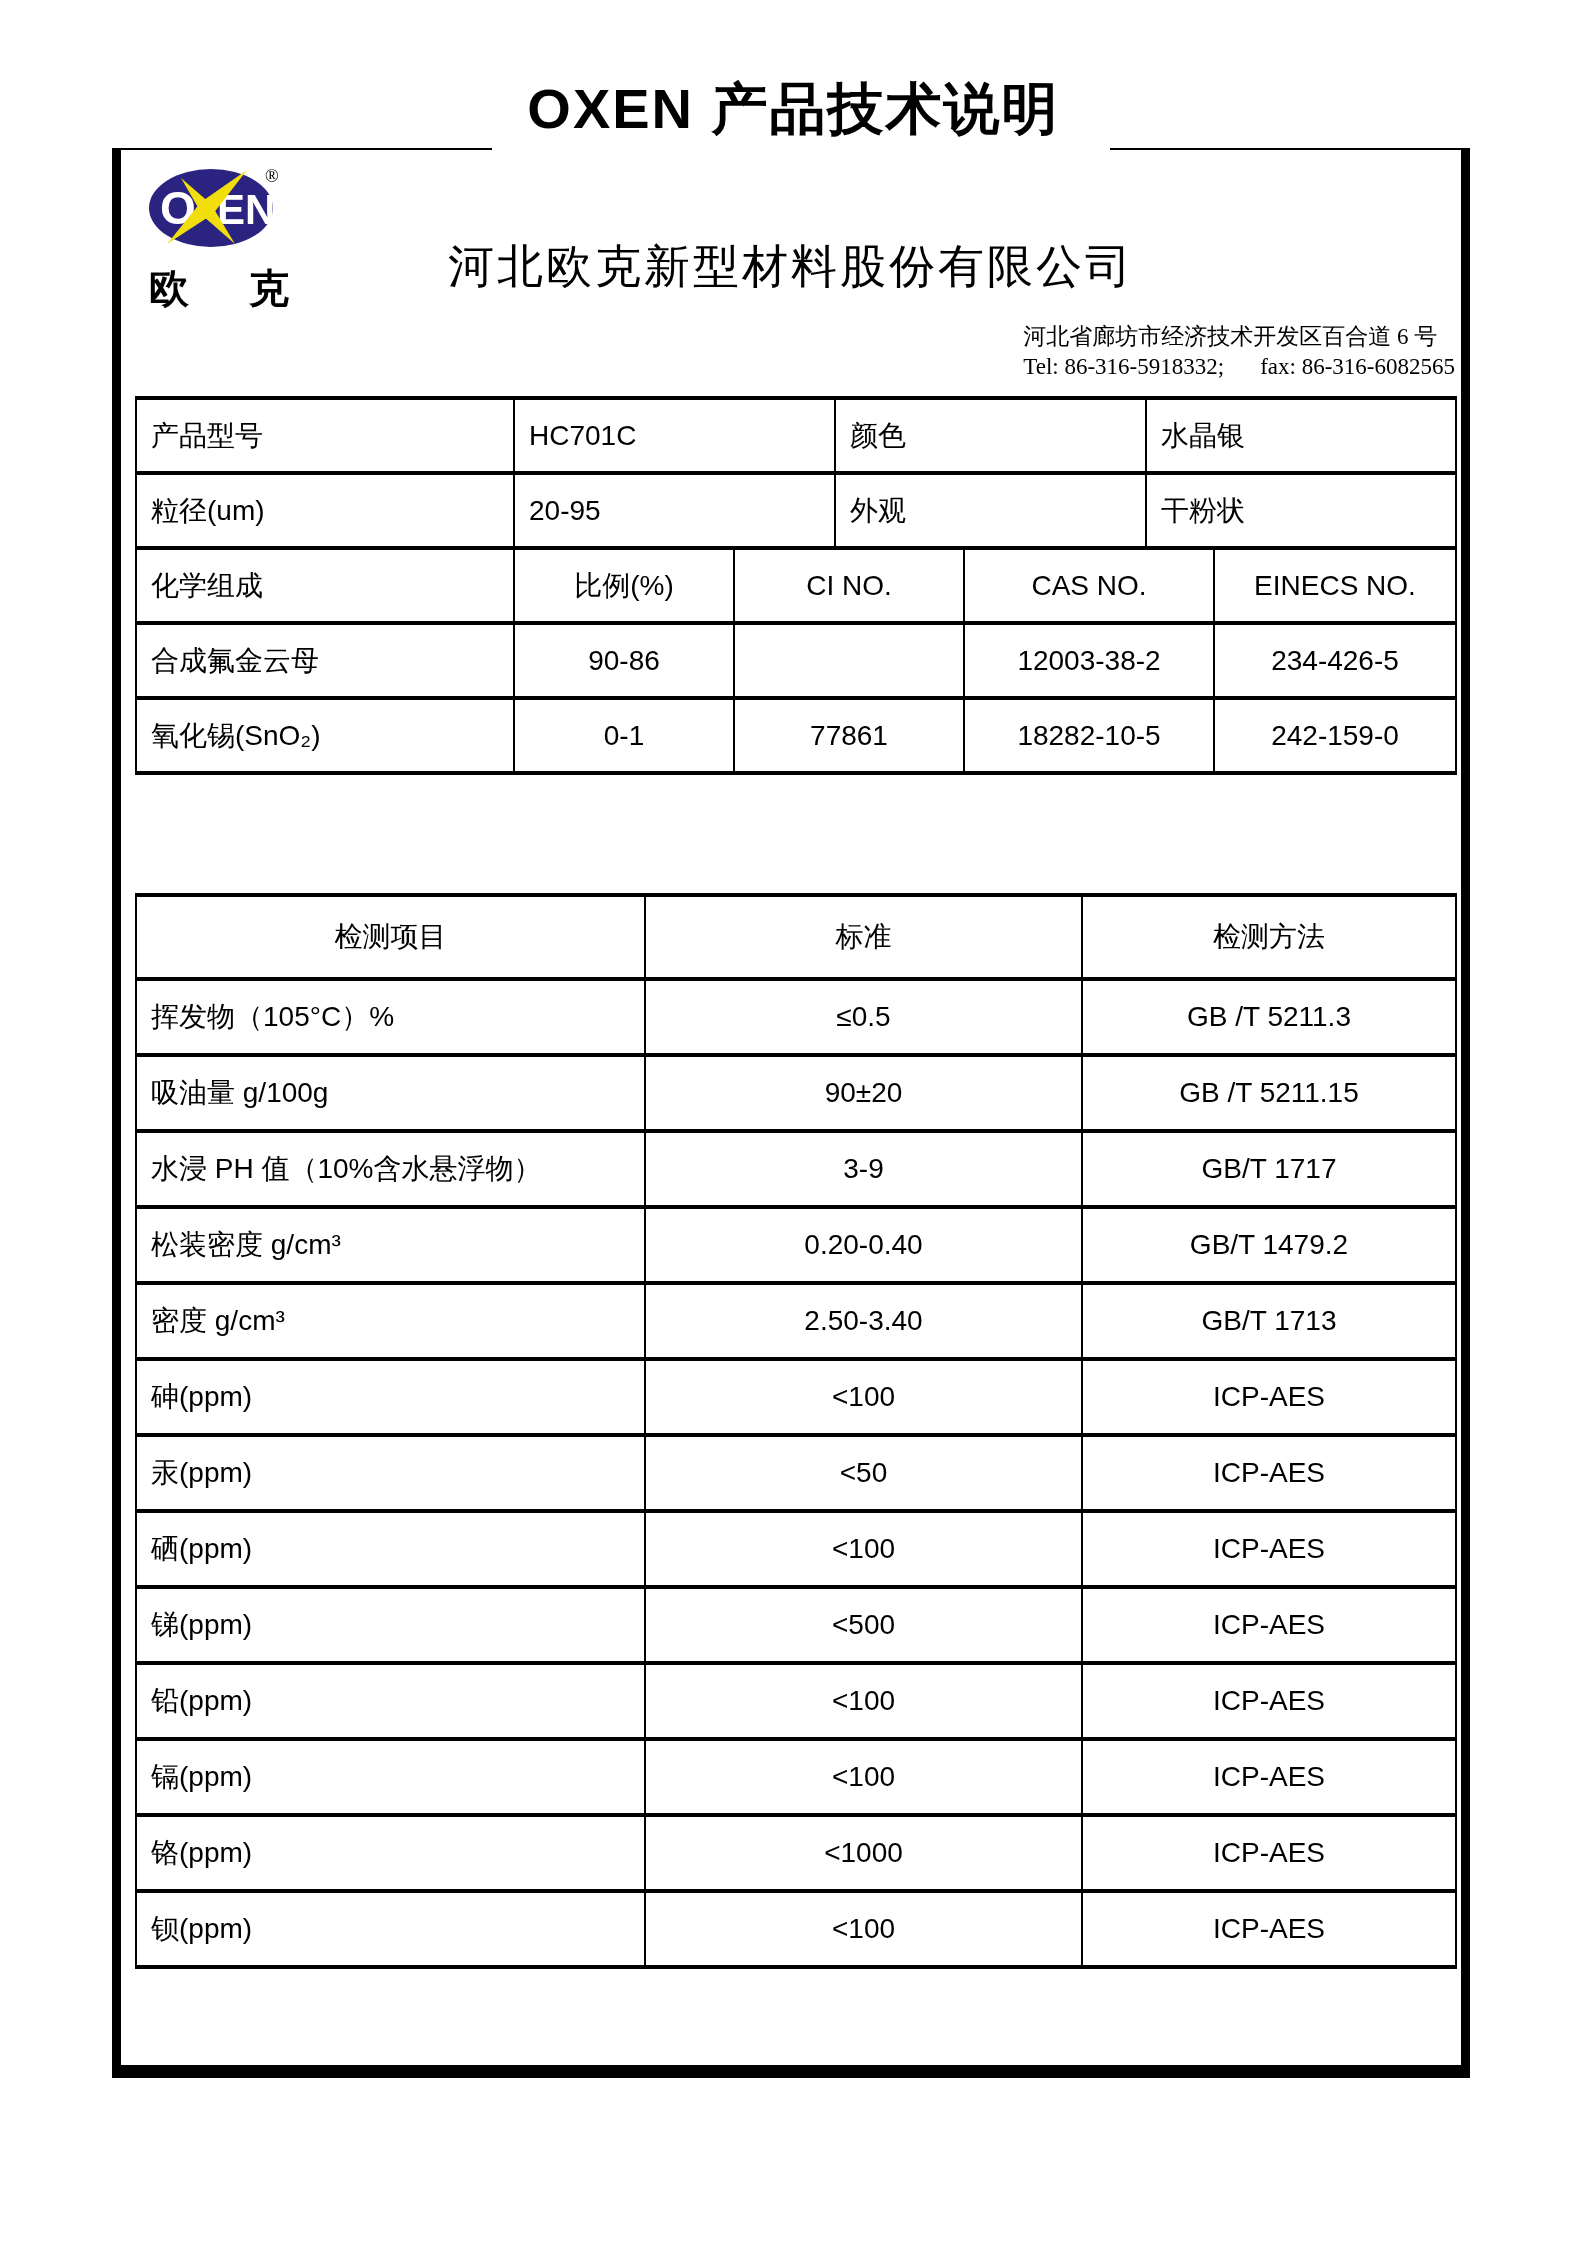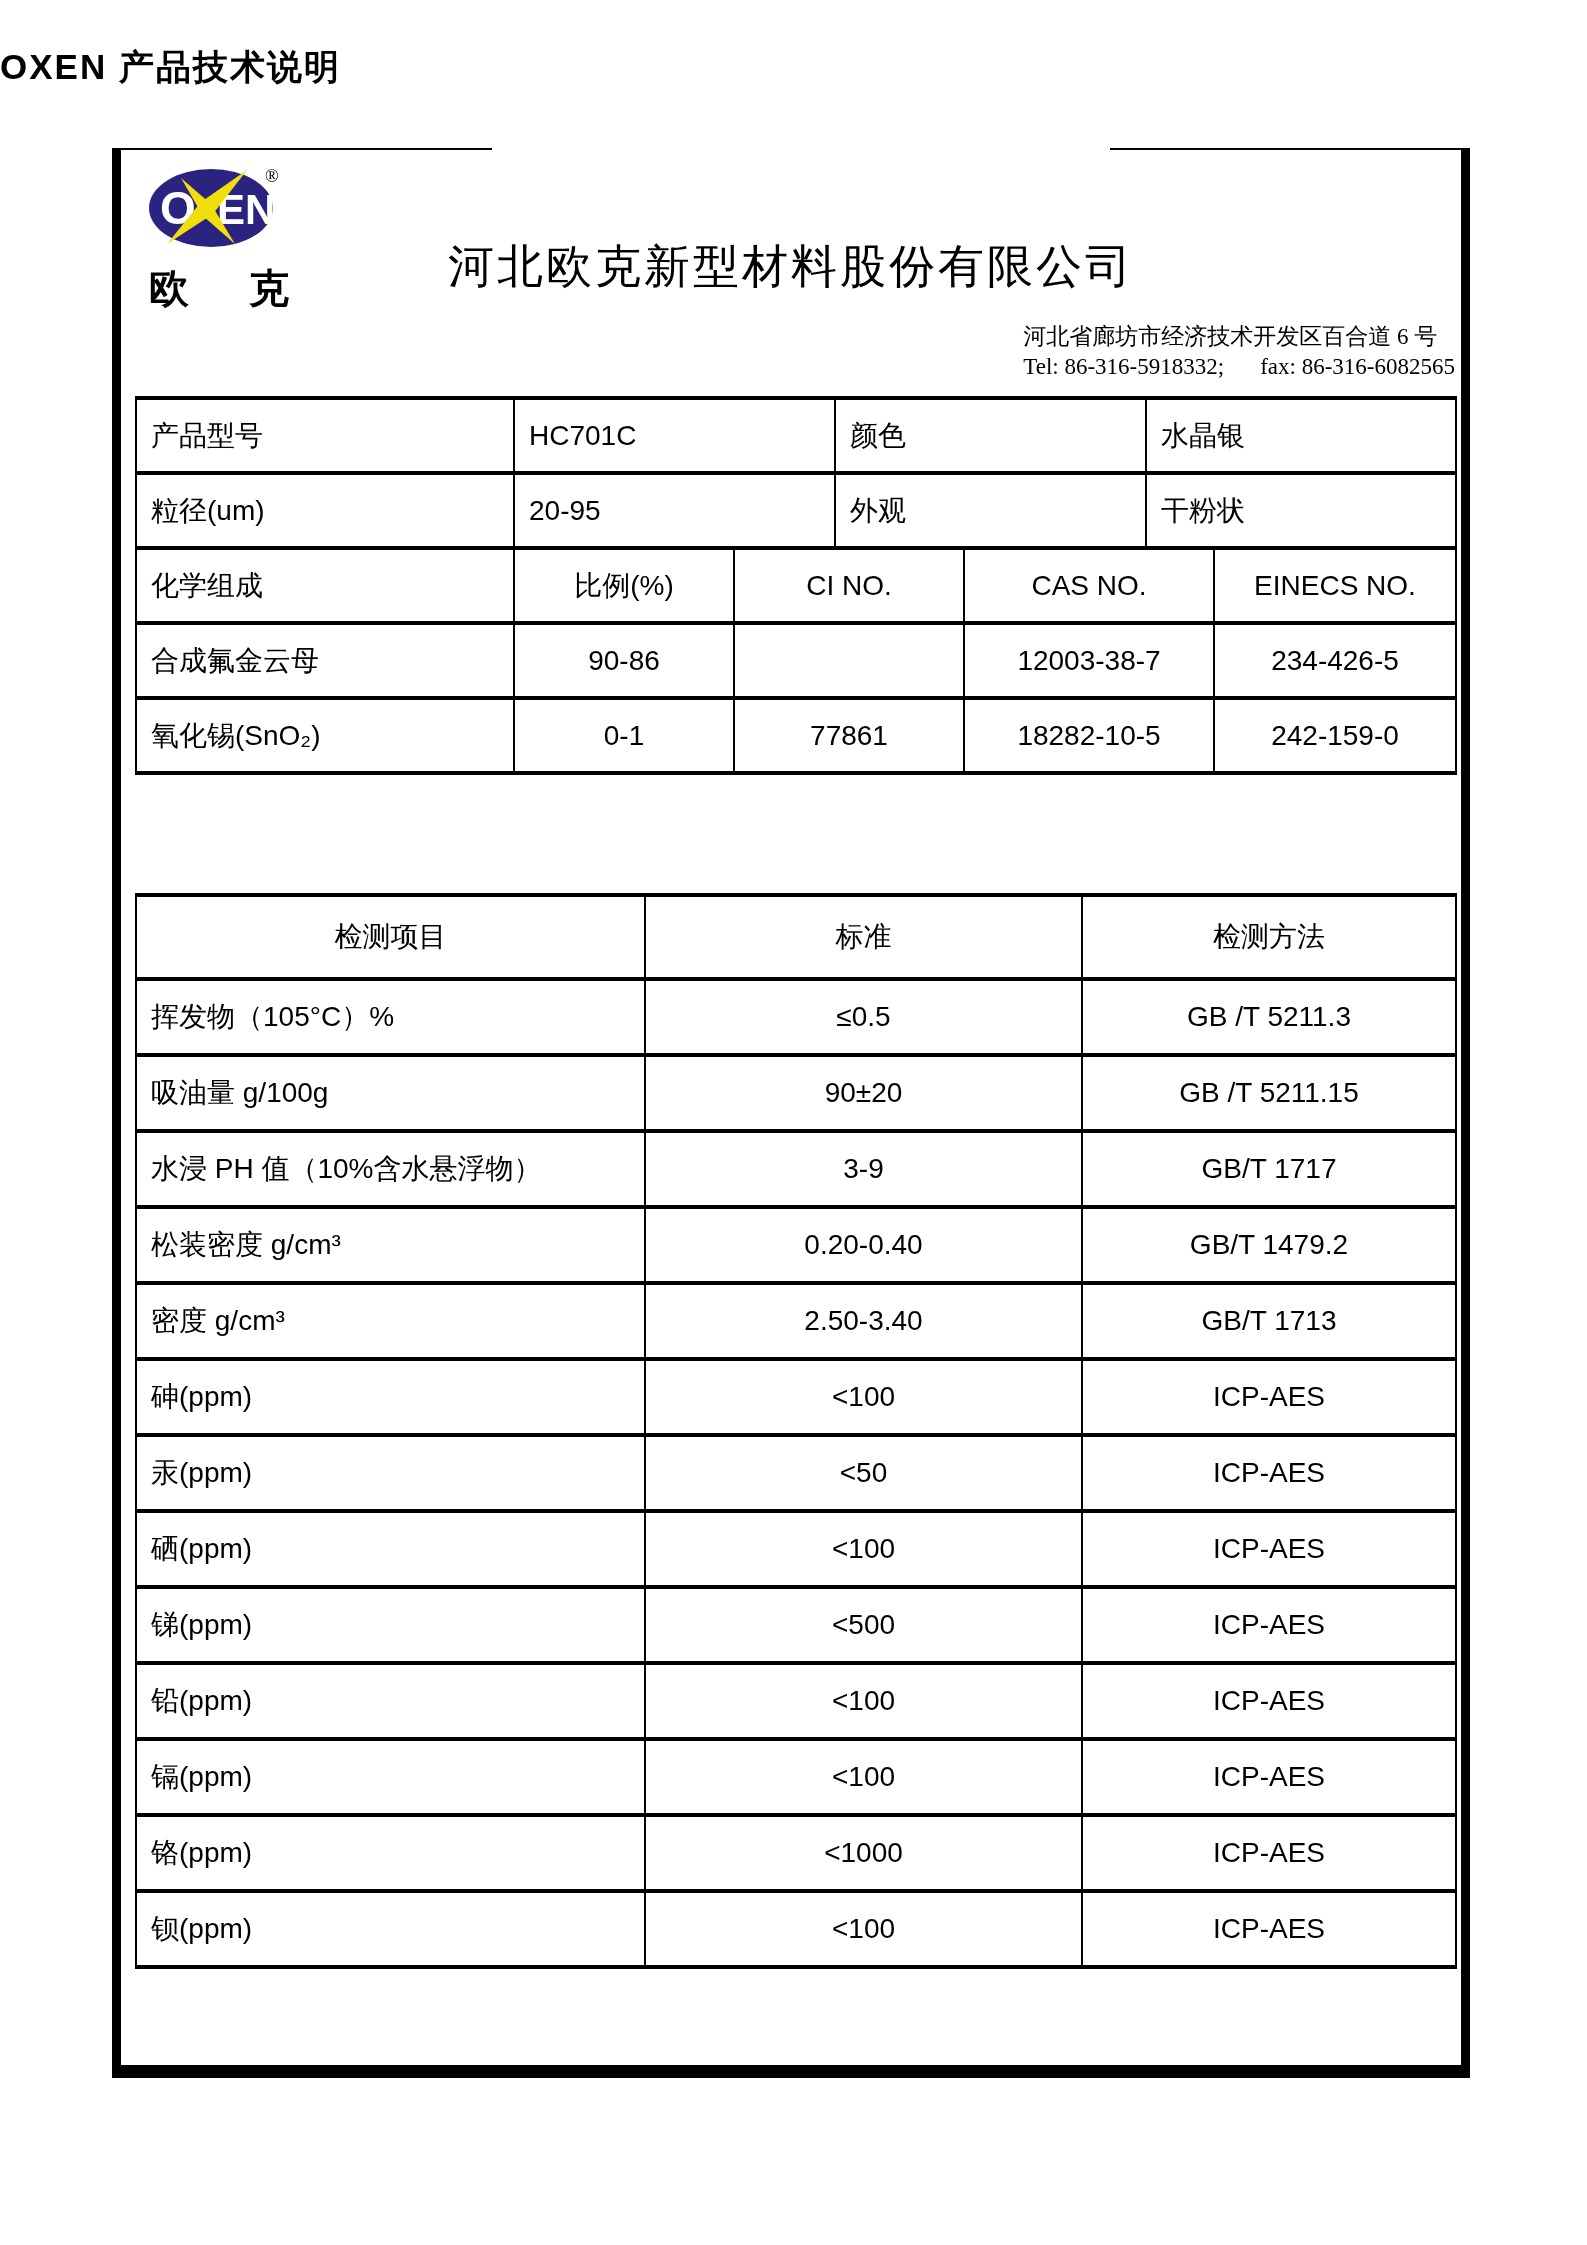--- a/index.html
+++ b/index.html
@@ -2,22 +2,22 @@
 <html><head>
 <meta charset="utf-8">
 <style>
   html,body{margin:0;padding:0;background:#fff;}
   .page{
     position:relative;width:1587px;height:2245px;background:#fff;color:#000;
     font-family:"Liberation Sans","DejaVu Sans",sans-serif;overflow:hidden;
   }
   
   .page-title{
-    position:absolute;top:44px;left:0;width:100%;text-align:left;
-    font-size:35px;font-weight:bold;letter-spacing:2px;
+    position:absolute;top:72px;left:0;width:100%;text-align:center;
+    font-size:56px;font-weight:bold;letter-spacing:2px;
     font-family:"Liberation Sans","DejaVu Sans",sans-serif;
   }
   .title-rule{position:absolute;top:148px;height:10px;background:#000;}
   .rule-left{left:112px;width:380px;}
   .rule-right{left:1110px;width:360px;}
   
   .frame{
     position:absolute;left:112px;top:150px;width:1358px;height:1928px;
     box-sizing:border-box;border:9px solid #000;border-top:none;border-bottom-width:13px;
     background:#fff;
@@ -130,21 +130,21 @@
           <th>CI NO.</th>
           <th>CAS NO.</th>
           <th>EINECS NO.</th>
         </tr>
       </thead>
       <tbody>
           <tr>
             <td>合成氟金云母</td>
             <td>90-86</td>
             <td></td>
-            <td>12003-38-7</td>
+            <td>12003-38-2</td>
             <td>234-426-5</td>
           </tr>
           <tr>
             <td>氧化锡(SnO₂)</td>
             <td>0-1</td>
             <td>77861</td>
             <td>18282-10-5</td>
             <td>242-159-0</td>
           </tr>
         </tbody>

